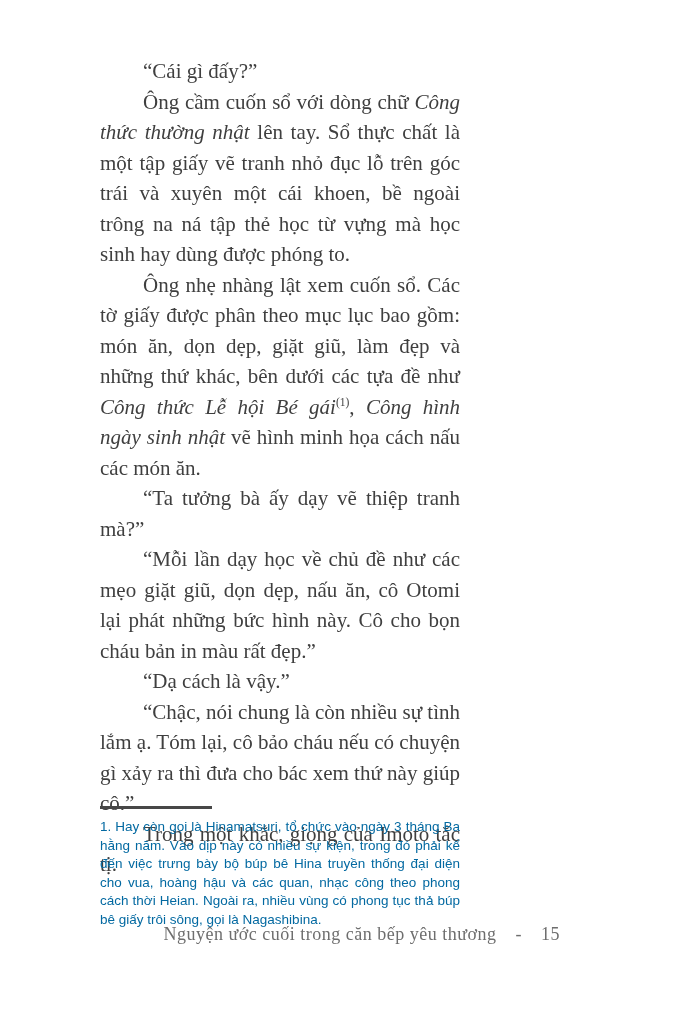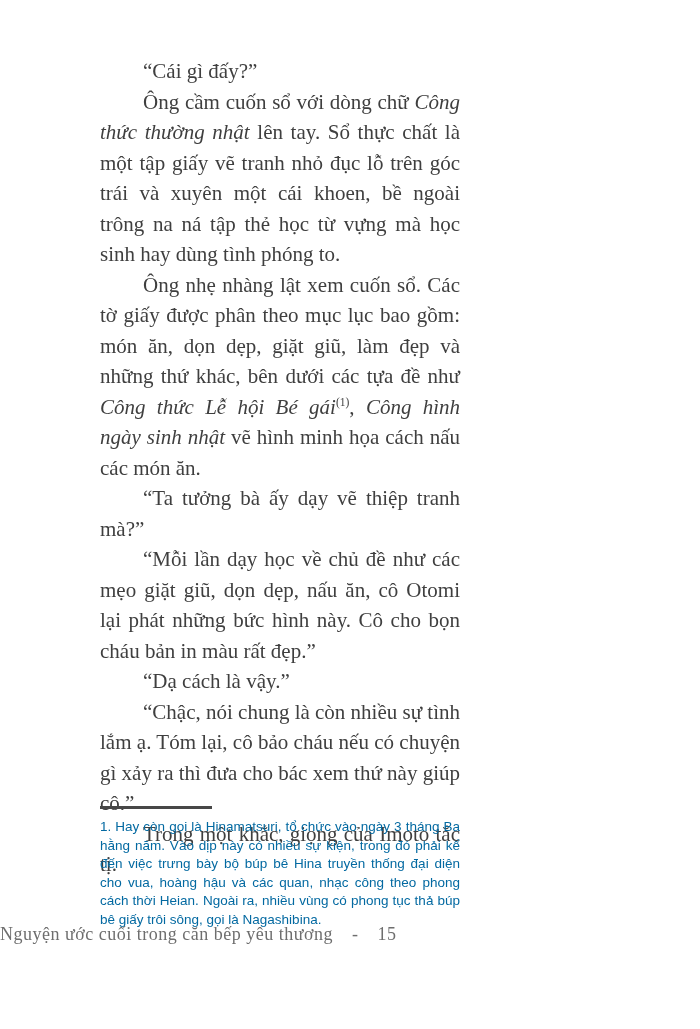--- a/index.html
+++ b/index.html
@@ -53,37 +53,37 @@
     font-size: 13.5px;
     line-height: 18.5px;
     text-align: justify;
     color: #0369a1;
   }
   .footer {
     position: absolute;
     left: 0;
     right: 0;
     top: 924px;
-    text-align: left;
+    text-align: right;
     font-size: 18px;
     color: #6e6e6e;
     letter-spacing: 0.5px;
   }
   .footer .sep {
     margin: 0 14px;
   }
 </style>
 </head>
 <body>
 
 <div class="page">
 
   <div class="body-text">
       <p><span>“Cái gì đấy?”</span></p>
-      <p><span>Ông cầm cuốn sổ với dòng chữ </span><span class="italic">Công thức thường nhật</span><span> lên tay. Sổ thực chất là một tập giấy vẽ tranh nhỏ đục lỗ trên góc trái và xuyên một cái khoen, bề ngoài trông na ná tập thẻ học từ vựng mà học sinh hay dùng tình phóng to.</span></p>
+      <p><span>Ông cầm cuốn sổ với dòng chữ </span><span class="italic">Công thức thường nhật</span><span> lên tay. Sổ thực chất là một tập giấy vẽ tranh nhỏ đục lỗ trên góc trái và xuyên một cái khoen, bề ngoài trông na ná tập thẻ học từ vựng mà học sinh hay dùng được phóng to.</span></p>
       <p><span>Ông nhẹ nhàng lật xem cuốn sổ. Các tờ giấy được phân theo mục lục bao gồm: món ăn, dọn dẹp, giặt giũ, làm đẹp và những thứ khác, bên dưới các tựa đề như </span><span class="italic">Công thức Lễ hội Bé gái</span><sup>(1)</sup><span>, </span><span class="italic">Công hình ngày sinh nhật</span><span> vẽ hình minh họa cách nấu các món ăn.</span></p>
       <p><span>“Ta tưởng bà ấy dạy vẽ thiệp tranh mà?”</span></p>
       <p><span>“Mỗi lần dạy học về chủ đề như các mẹo giặt giũ, dọn dẹp, nấu ăn, cô Otomi lại phát những bức hình này. Cô cho bọn cháu bản in màu rất đẹp.”</span></p>
       <p><span>“Dạ cách là vậy.”</span></p>
       <p><span>“Chậc, nói chung là còn nhiều sự tình lắm ạ. Tóm lại, cô bảo cháu nếu có chuyện gì xảy ra thì đưa cho bác xem thứ này giúp cô.”</span></p>
       <p><span>Trong một khắc, giọng của Imoto tắc tị.</span></p>
     </div>
 
   <div class="footnote">
     <div class="footnote-rule"></div>

